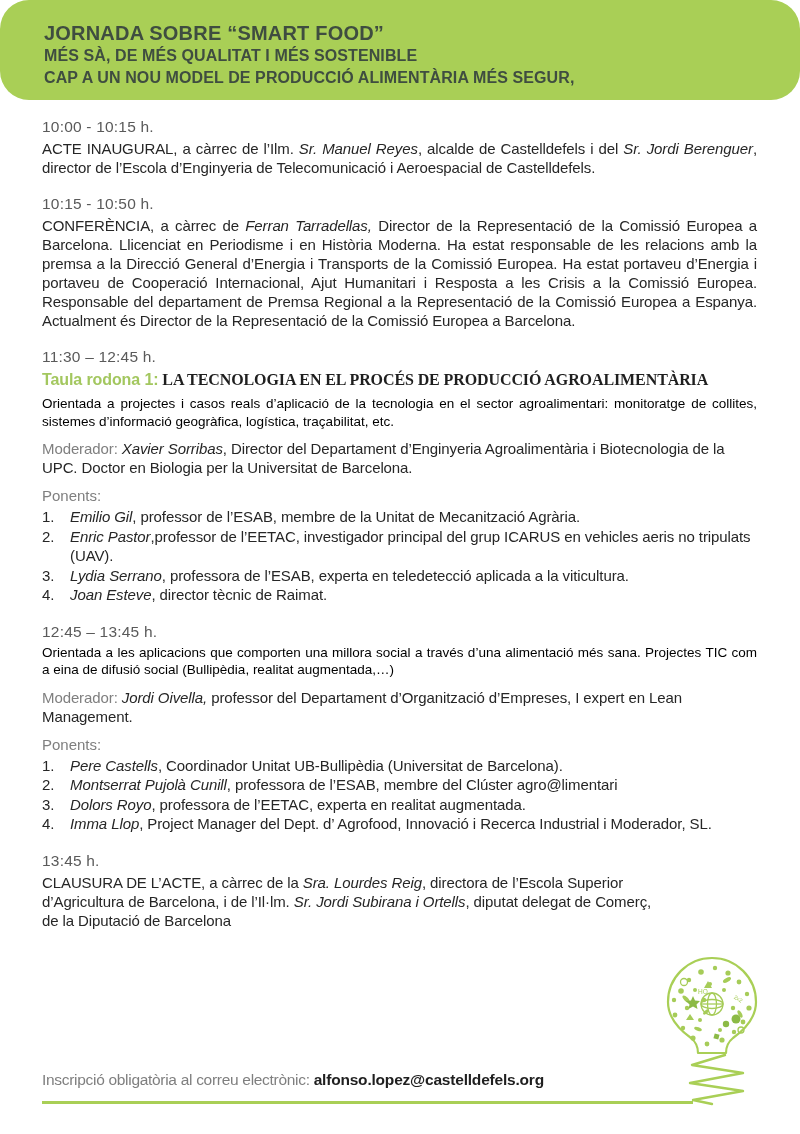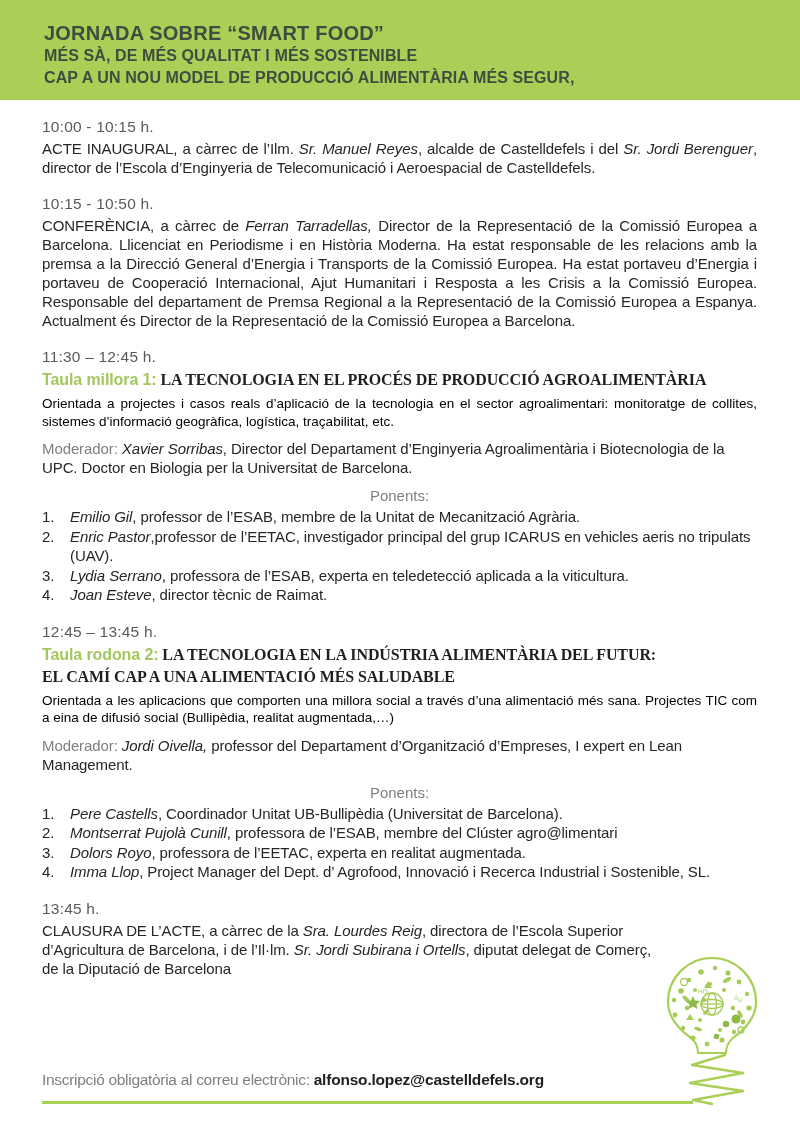--- a/index.html
+++ b/index.html
@@ -12,20 +12,21 @@
     font-family:"Liberation Sans","DejaVu Sans",sans-serif;
     color:#262626;
     margin:0 auto;
   }
   
   .band{
     position:absolute;left:0;top:0;width:800px;height:100px;
     background:#A9CF56;
     box-sizing:border-box;
     padding:21px 30px 0 44px;
+    border-radius:29px;
   }
   .band .title{
     font-size:20px;line-height:24px;font-weight:700;
     color:#3F4D40;letter-spacing:.2px;
   }
   .band .subtitle{
     font-size:16px;line-height:22px;font-weight:700;
     color:#3F4D40;letter-spacing:.1px;
   }
   
@@ -50,21 +51,21 @@
     letter-spacing:-.1px;margin-bottom:4px;
   }
   .note{
     font-size:13.5px;line-height:17.5px;color:#000000;
     letter-spacing:0;margin-bottom:9px;
   }
   .moderator{
     font-size:15px;line-height:19px;margin-bottom:9px;letter-spacing:-.1px;
   }
   .ponents-label{
-    font-size:15px;line-height:19px;color:#7F7F7F;margin-bottom:2px;text-align:center;
+    font-size:15px;line-height:19px;color:#7F7F7F;margin-bottom:2px;
   }
   .ponent{
     display:flex;align-items:flex-start;
     font-size:15px;line-height:19.5px;letter-spacing:-.1px;
   }
   .ponent .num{flex:0 0 28px;}
   .ponent .ptext{flex:1 1 auto;}
   .run-i{font-style:italic;}
   .run-g{color:#7F7F7F;}
   .run-b{font-weight:700;font-family:Liberation Serif, serif;}
@@ -99,21 +100,21 @@
       <div class="section">
         <div class="time">10:00 - 10:15 h.</div>
         <p class="body justify"><span>ACTE INAUGURAL, a càrrec de l’Ilm. </span><span class="run-i">Sr. Manuel Reyes</span><span>, alcalde de Castelldefels i del </span><span class="run-i">Sr. Jordi Berenguer</span><span>, director de l’Escola d’Enginyeria de Telecomunicació i Aeroespacial de Castelldefels.</span></p>
       </div>
       <div class="section">
         <div class="time">10:15 - 10:50 h.</div>
         <p class="body justify"><span>CONFERÈNCIA, a càrrec de </span><span class="run-i">Ferran Tarradellas,</span><span> Director de la Representació de la Comissió Europea a Barcelona. Llicenciat en Periodisme i en Història Moderna. Ha estat responsable de les relacions amb la premsa a la Direcció General d’Energia i Transports de la Comissió Europea. Ha estat portaveu d’Energia i portaveu de Cooperació Internacional, Ajut Humanitari i Resposta a les Crisis a la Comissió Europea. Responsable del departament de Premsa Regional a la Representació de la Comissió Europea a Espanya. Actualment és Director de la Representació de la Comissió Europea a Barcelona.</span></p>
       </div>
       <div class="section">
         <div class="time">11:30 – 12:45 h.</div>
-        <div class="rt-heading"><span class="run-green">Taula millora 1:</span><span class="run-b"> LA TECNOLOGIA EN EL PROCÉS DE PRODUCCIÓ AGROALIMENTÀRIA</span></div>
+        <div class="rt-heading"><span class="run-green">Taula rodona 1:</span><span class="run-b"> LA TECNOLOGIA EN EL PROCÉS DE PRODUCCIÓ AGROALIMENTÀRIA</span></div>
         <p class="note justify">Orientada a projectes i casos reals d’aplicació de la tecnologia en el sector agroalimentari: monitoratge de collites, sistemes d’informació geogràfica, logística, traçabilitat, etc.</p>
         <p class="moderator"><span class="run-g">Moderador: </span><span class="run-i">Xavier Sorribas</span><span>, Director del Departament d’Enginyeria Agroalimentària i Biotecnologia de la UPC. Doctor en Biologia per la Universitat de Barcelona.</span></p>
         <div class="ponents-label">Ponents:</div>
         <div class="ponents">
           <div class="ponent">
             <span class="num">1.</span>
             <span class="ptext"><span class="run-i">Emilio Gil</span><span>, professor de l’ESAB, membre de la Unitat de Mecanització Agrària.</span></span>
           </div>
           <div class="ponent">
             <span class="num">2.</span>
@@ -124,40 +125,39 @@
             <span class="ptext"><span class="run-i">Lydia Serrano</span><span>, professora de l’ESAB, experta en teledetecció aplicada a la viticultura.</span></span>
           </div>
           <div class="ponent">
             <span class="num">4.</span>
             <span class="ptext"><span class="run-i"> Joan Esteve</span><span>, director tècnic de Raimat.</span></span>
           </div>
         </div>
       </div>
       <div class="section">
         <div class="time">12:45 – 13:45 h.</div>
-        <div class="rt-heading"><span class="run-green">Taula rodona 2:</span><span class="run-b"> LA TECNOLOGIA EN LA INDÚSTRIA ALIMENTÀRIA DEL FUTUR:</span><br><span class="run-b">EL CAMÍ CAP A UNA ALIMENTACIÓ MÉS SALUDABLE</span></div>
         <p class="note justify">Orientada a les aplicacions que comporten una millora social a través d’una alimentació més sana. Projectes TIC com a eina de difusió social (Bullipèdia, realitat augmentada,…)</p>
         <p class="moderator"><span class="run-g">Moderador: </span><span class="run-i">Jordi Oivella,</span><span> professor del Departament d’Organització d’Empreses, I expert en Lean Management.</span></p>
         <div class="ponents-label">Ponents:</div>
         <div class="ponents">
           <div class="ponent">
             <span class="num">1.</span>
             <span class="ptext"><span class="run-i">Pere Castells</span><span>, Coordinador Unitat UB-Bullipèdia (Universitat de Barcelona).</span></span>
           </div>
           <div class="ponent">
             <span class="num">2.</span>
             <span class="ptext"><span class="run-i">Montserrat Pujolà Cunill</span><span>, professora de l’ESAB, membre del Clúster agro@limentari</span></span>
           </div>
           <div class="ponent">
             <span class="num">3.</span>
             <span class="ptext"><span class="run-i">Dolors Royo</span><span>, professora de l’EETAC, experta en realitat augmentada.</span></span>
           </div>
           <div class="ponent">
             <span class="num">4.</span>
-            <span class="ptext"><span class="run-i">Imma Llop</span><span>, Project Manager del Dept. d’ Agrofood,  Innovació i Recerca Industrial i Sostenible, SL.</span></span>
+            <span class="ptext"><span class="run-i">Imma Llop</span><span>, Project Manager del Dept. d’ Agrofood,  Innovació i Recerca Industrial i Moderador, SL.</span></span>
           </div>
         </div>
       </div>
       <div class="section">
         <div class="time">13:45 h.</div>
         <p class="body narrow"><span>CLAUSURA DE L’ACTE, a càrrec de la </span><span class="run-i">Sra. Lourdes Reig</span><span>, directora de l’Escola Superior d’Agricultura de Barcelona, i de l’Il·lm. </span><span class="run-i">Sr. Jordi Subirana i Ortells</span><span>, diputat delegat de Comerç, de la Diputació de Barcelona</span></p>
       </div>
     </div>
 
   <div class="footer-line">

